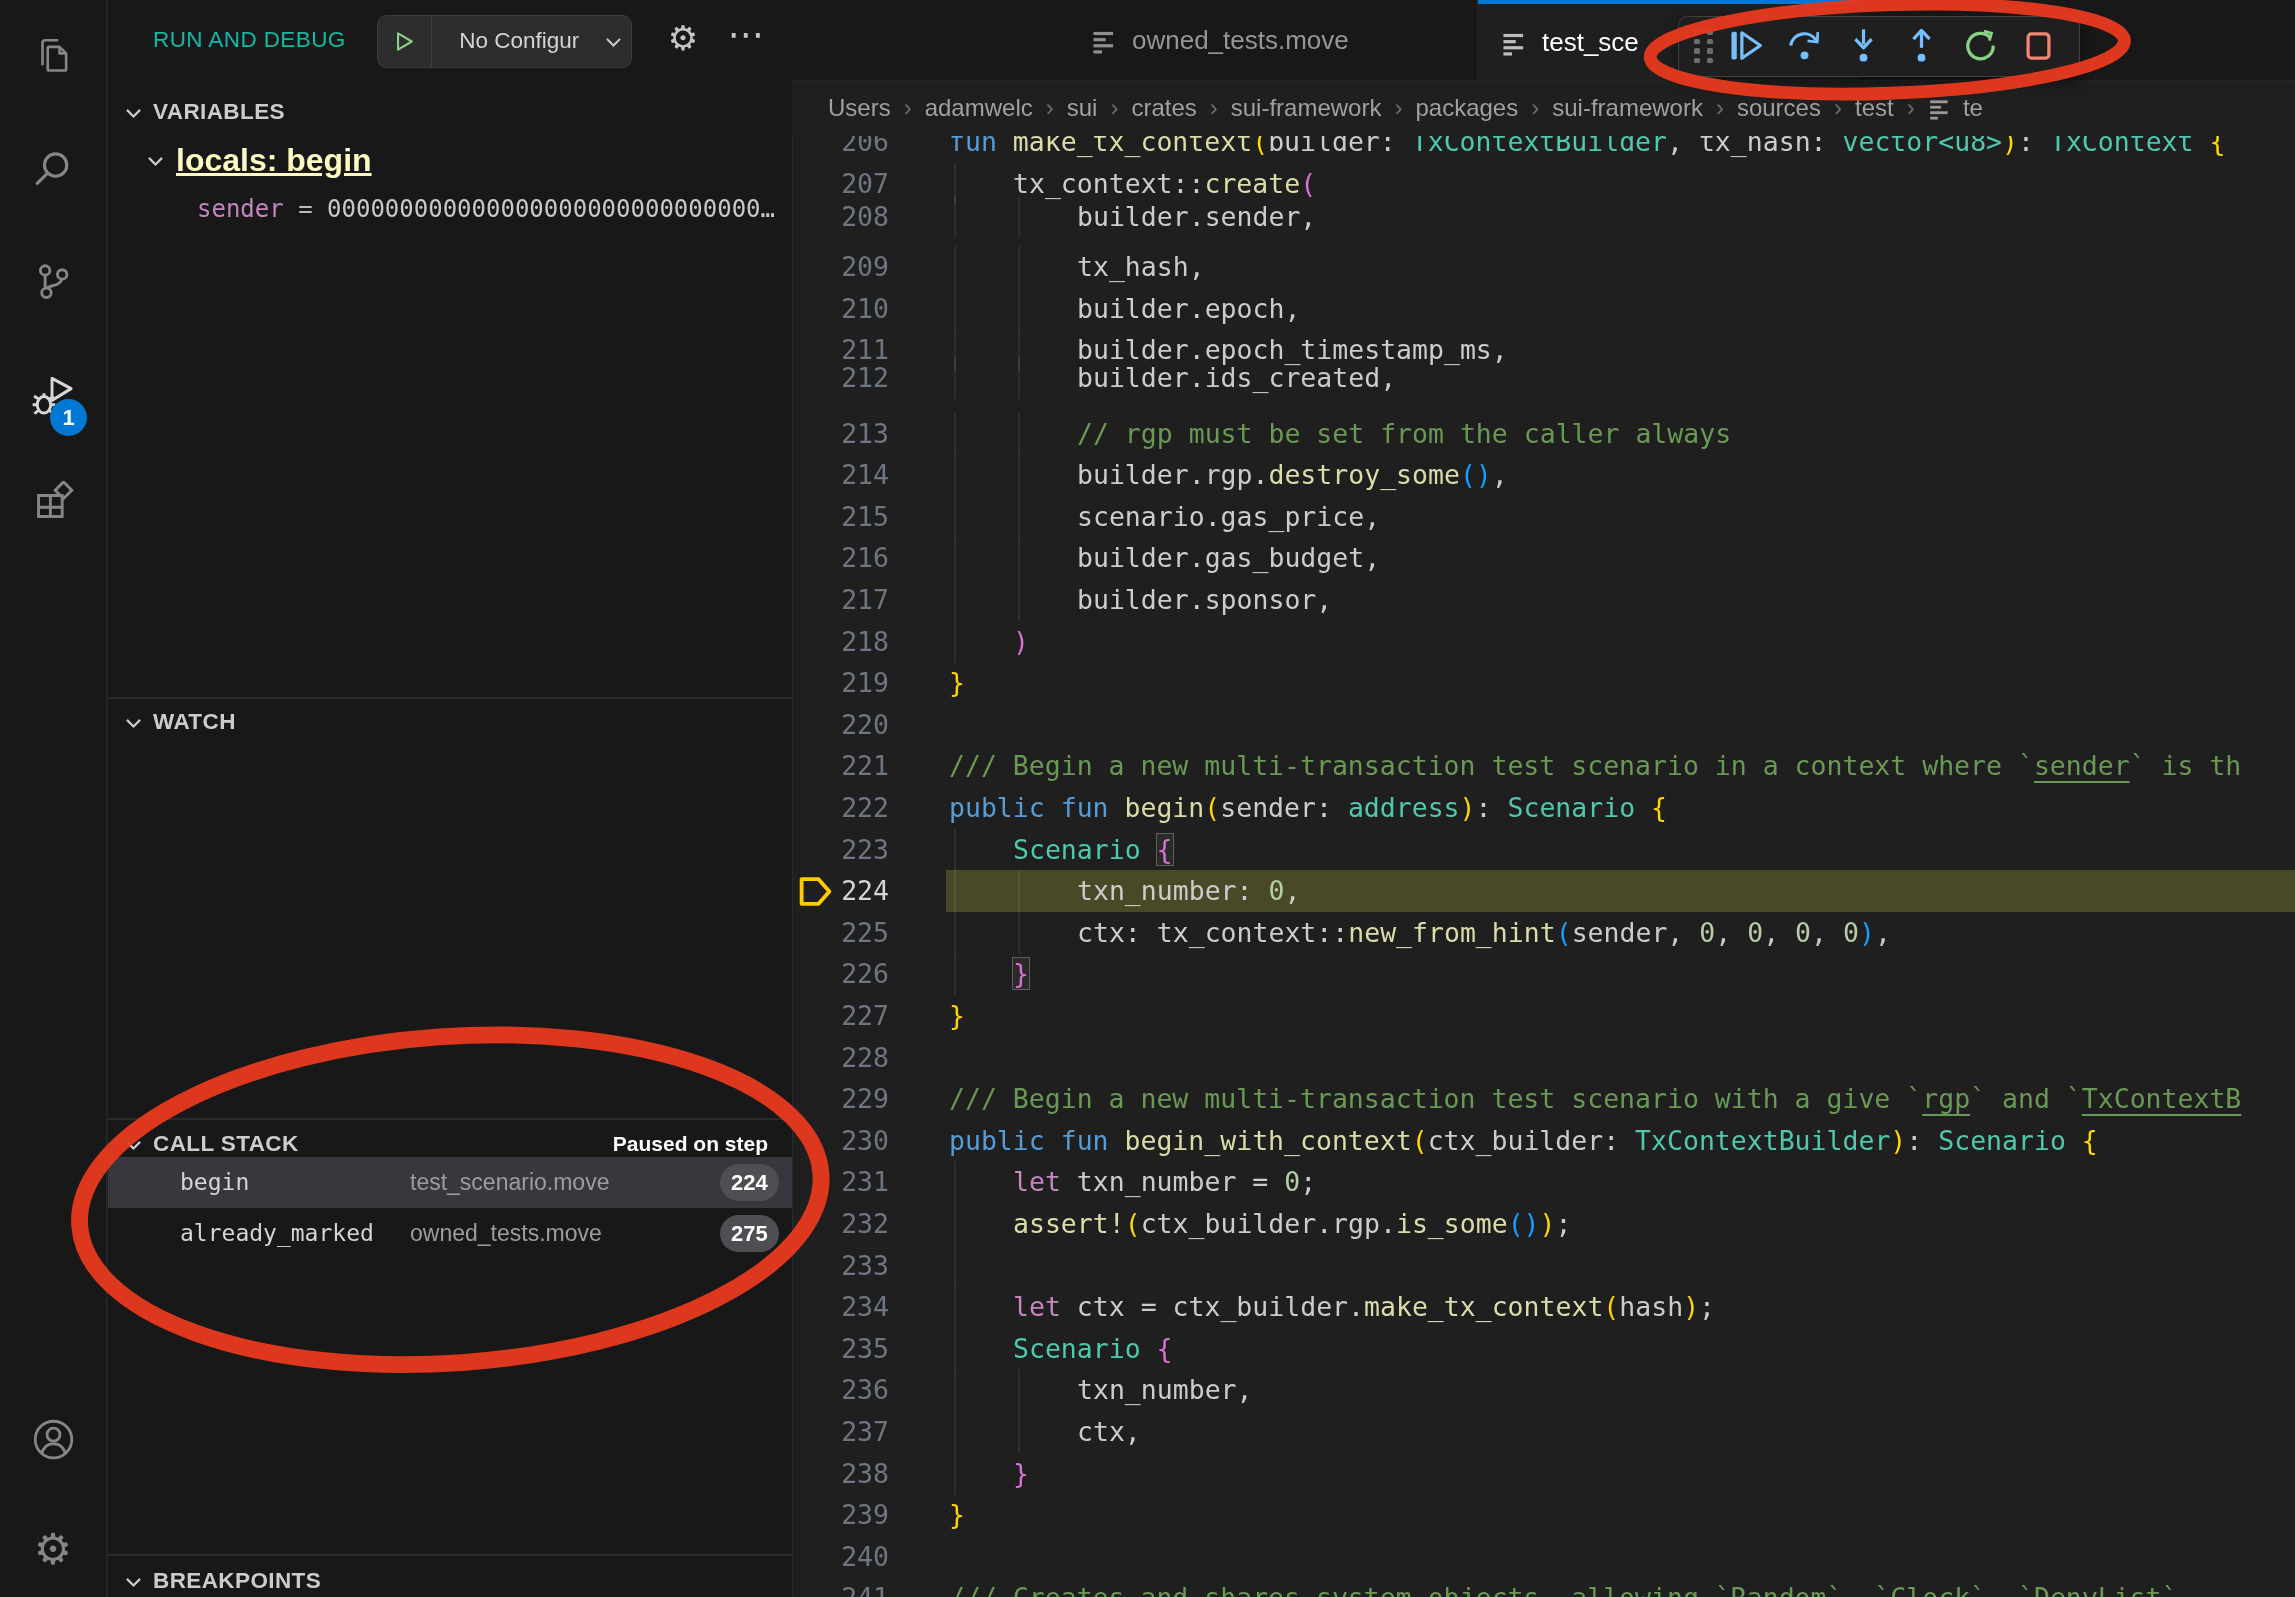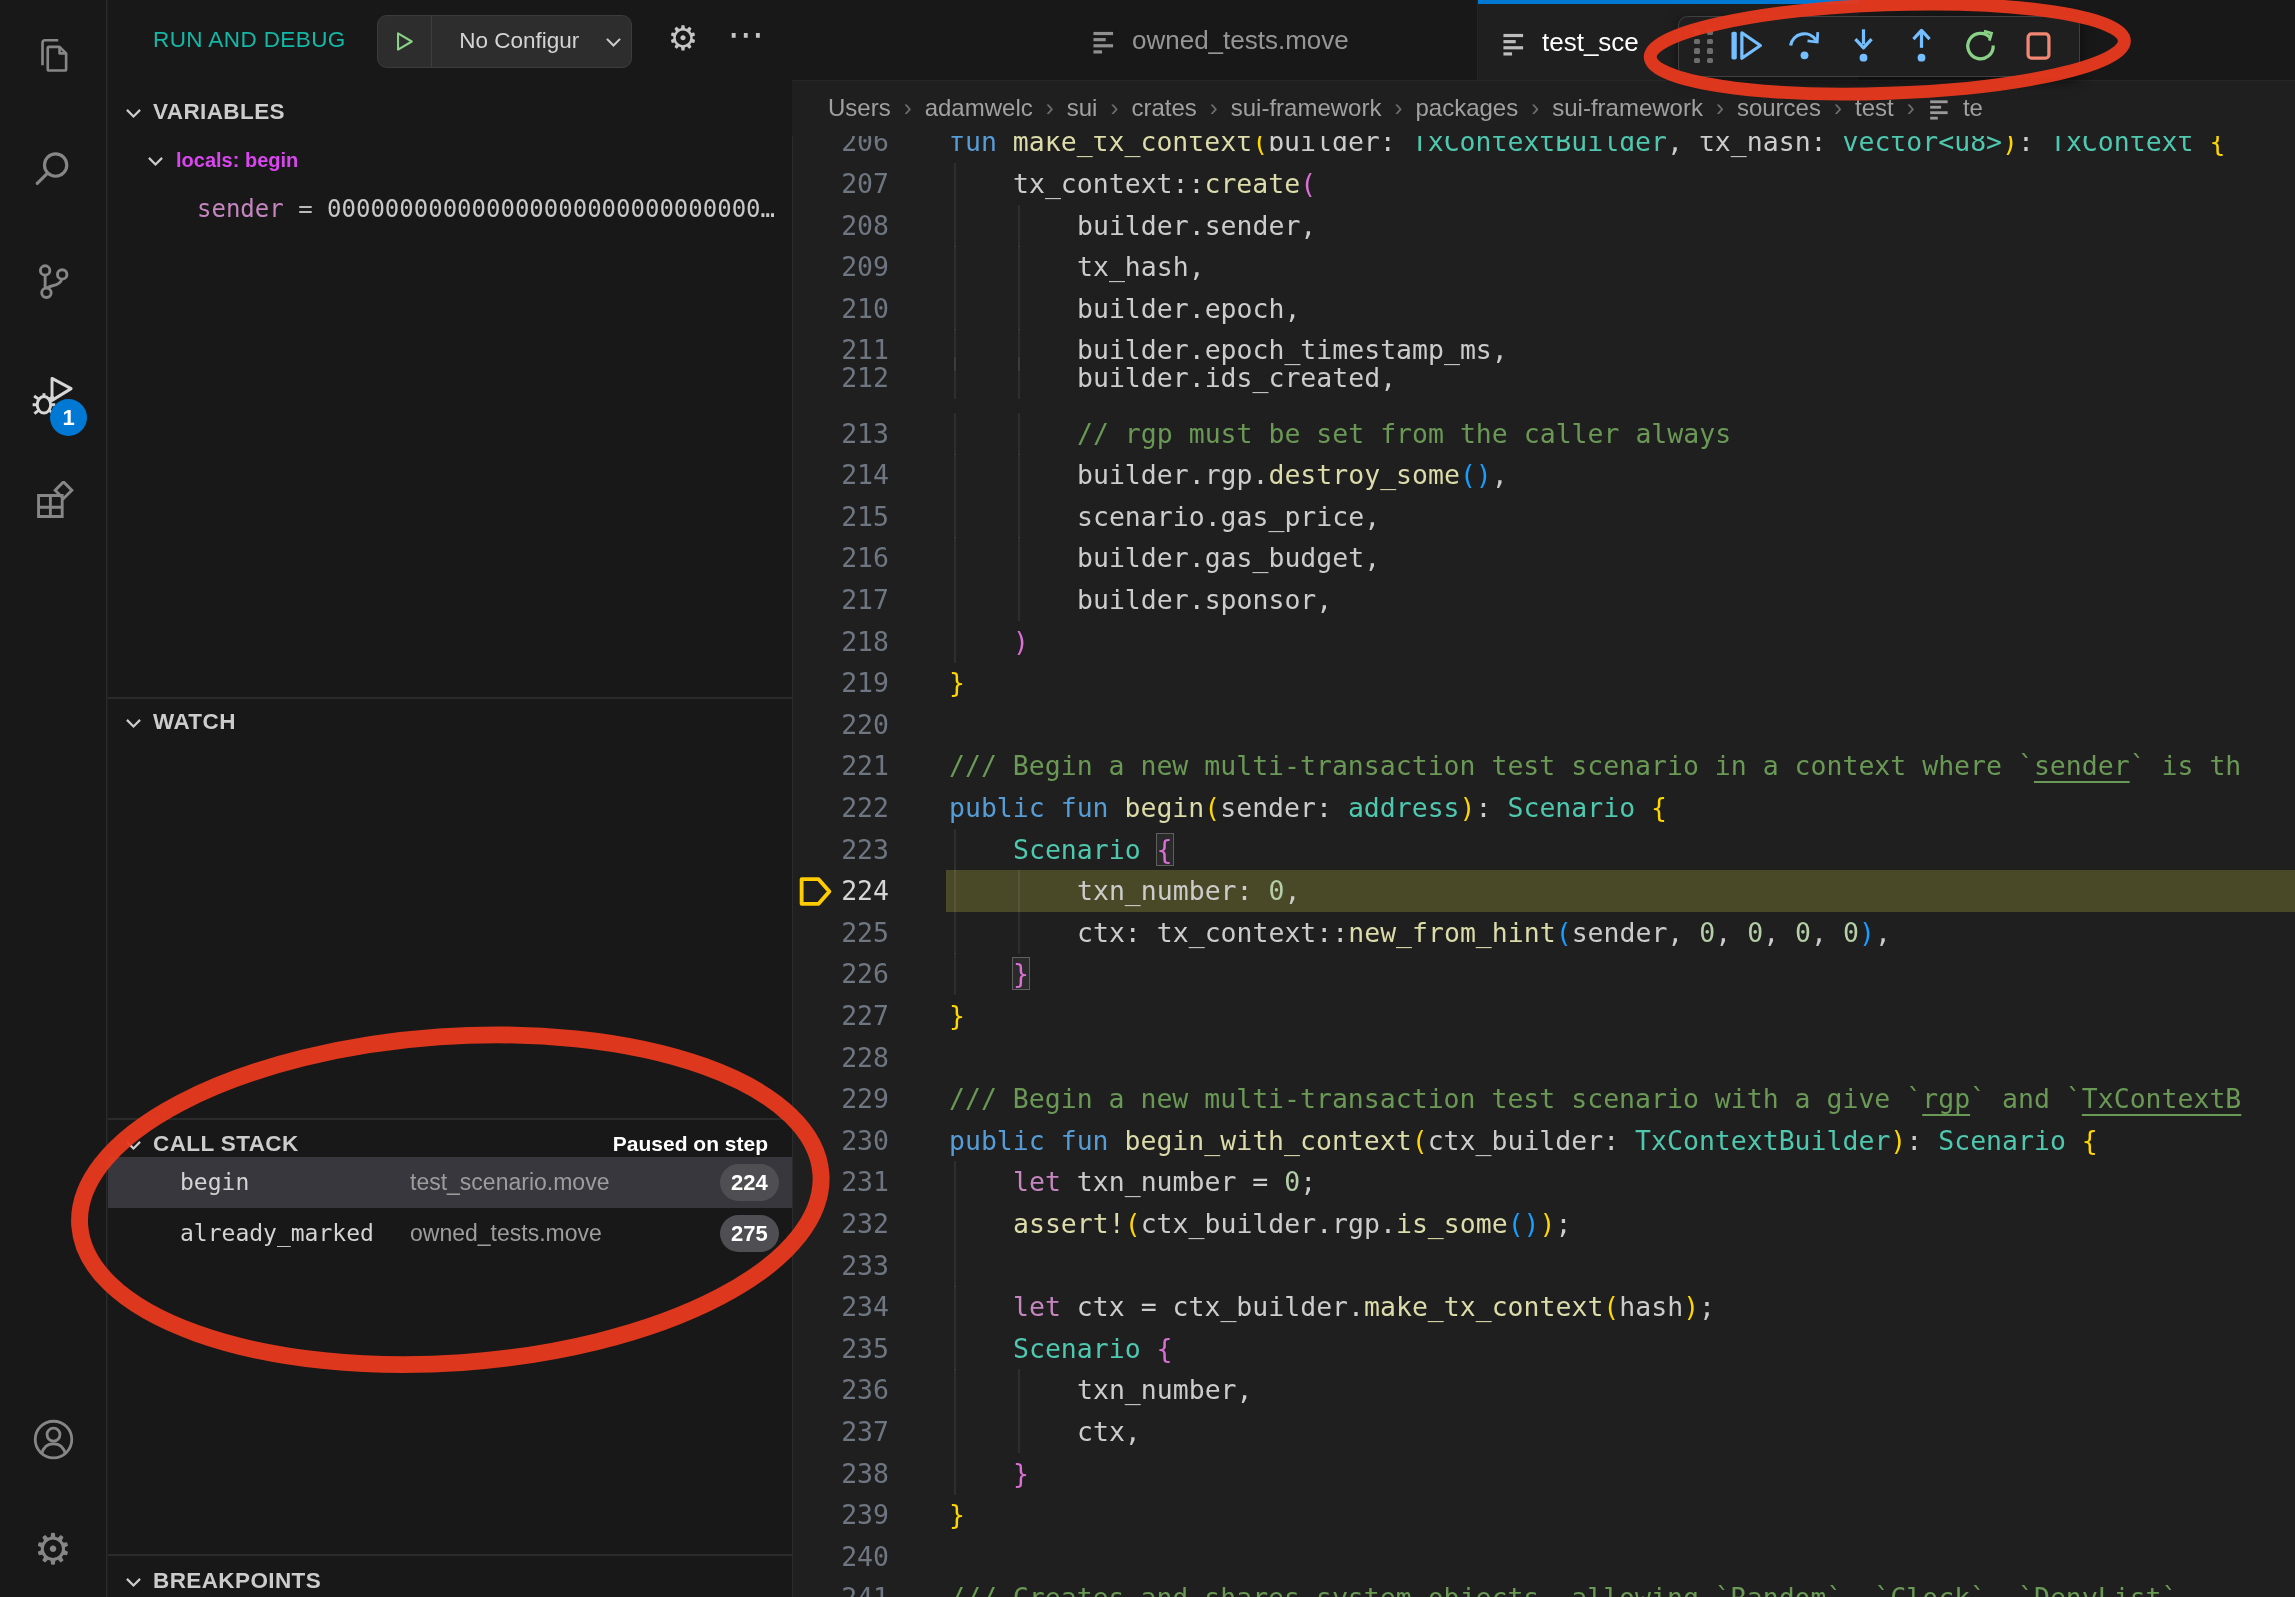--- a/index.html
+++ b/index.html
@@ -25,21 +25,21 @@
   .run-label{flex:1;padding-left:11.3px;font-size:22.5px;color:#d4d4d4;white-space:nowrap;overflow:hidden;max-width:142px;cursor:pointer;}
   .run-chevron{width:35px;display:flex;align-items:center;justify-content:center;cursor:pointer;}
   .sb-gear{position:absolute;left:547px;top:9.7px;width:56px;height:56px;font-size:34px;color:#c5c5c5;display:flex;align-items:center;justify-content:center;font-family:"DejaVu Sans",sans-serif;cursor:pointer;}
   .sb-more{position:absolute;left:610px;top:6.4px;width:56px;height:56px;font-size:37px;color:#c5c5c5;display:flex;align-items:center;justify-content:center;font-family:"DejaVu Sans",sans-serif;cursor:pointer;}
   .section-header{position:absolute;left:0;width:100%;height:42px;display:flex;align-items:center;cursor:pointer;}
   .section-header .chev{position:absolute;left:14.5px;}
   .section-header .sec-label{position:absolute;left:45px;font-size:22.5px;font-weight:bold;color:#cccccc;letter-spacing:0.4px;}
   .sec-status{position:absolute;right:24px;font-size:21px;font-weight:bold;color:#ffffff;}
   .tree-row{position:absolute;left:0;width:100%;height:45px;display:flex;align-items:center;cursor:pointer;}
   .tree-row .chev{position:absolute;left:37px;}
-  .tree-label{position:absolute;left:68px;font-size:20px;font-weight:bold;color:#d946ef;}
+  .tree-label{position:absolute;left:68px;font-size:32px;font-weight:bold;color:#fef9c3;text-decoration:underline;}
   .var-row{position:absolute;left:0;width:100%;height:45px;font:24px/45px "DejaVu Sans Mono",monospace;white-space:nowrap;overflow:hidden;cursor:pointer;}
   .var-row .vname{color:#c586c0;margin-left:89px;}
   .var-row .veq{color:#bbbbbb;}
   .var-row .vval{color:#c8c8c8;}
   .sb-divider{position:absolute;left:0;width:100%;height:1.6px;background:#2b2b2b;}
   .cs-row{position:absolute;left:0;width:100%;height:51px;cursor:pointer;}
   .cs-row.selected{background:var(--sel-row);}
   .cs-name{position:absolute;left:72px;top:0;font:23px/51px "DejaVu Sans Mono",monospace;color:#d4d4d4;}
   .cs-file{position:absolute;left:302px;top:0;font:23px/51px "Liberation Sans",sans-serif;color:#9d9d9d;}
   .cs-badge{position:absolute;right:13px;top:7.2px;min-width:35px;padding:0 11.3px;height:37px;border-radius:18.5px;background:#4f4f53;color:#fff;font:bold 22px/37px "Liberation Sans",sans-serif;text-align:center;}
@@ -233,21 +233,21 @@
   <div id="code-lines">
       <div class="code-row" style="top: 121px;">
         <div class="ln">206</div>
         <pre class="code-text" style="padding-left: 0px;"><span class="tk-kw">fun </span><span class="tk-fn">make_tx_context</span><span class="tk-p1">(</span><span class="tk-var">builder: </span><span class="tk-type">TxContextBuilder</span><span class="tk-var">, tx_hash: </span><span class="tk-type">vector&lt;u8&gt;</span><span class="tk-p1">)</span><span class="tk-var">: </span><span class="tk-type">TxContext </span><span class="tk-p1">{</span></pre>
       </div>
       <div class="code-row" style="top: 163px;">
         <div class="guide" style="left: 162px;"></div>
         <div class="ln">207</div>
         <pre class="code-text" style="padding-left: 64px;"><span class="tk-var">tx_context::</span><span class="tk-fn">create</span><span class="tk-p2">(</span></pre>
       </div>
-      <div class="code-row" style="top: 205px;">
+      <div class="code-row" style="top: 196px;">
         <div class="guide" style="left: 162px;"></div>
         <div class="guide" style="left: 226px;"></div>
         <div class="ln">208</div>
         <pre class="code-text" style="padding-left: 128px;"><span class="tk-var">builder.sender,</span></pre>
       </div>
       <div class="code-row" style="top: 246px;">
         <div class="guide" style="left: 162px;"></div>
         <div class="guide" style="left: 226px;"></div>
         <div class="ln">209</div>
         <pre class="code-text" style="padding-left: 128px;"><span class="tk-var">tx_hash,</span></pre>

